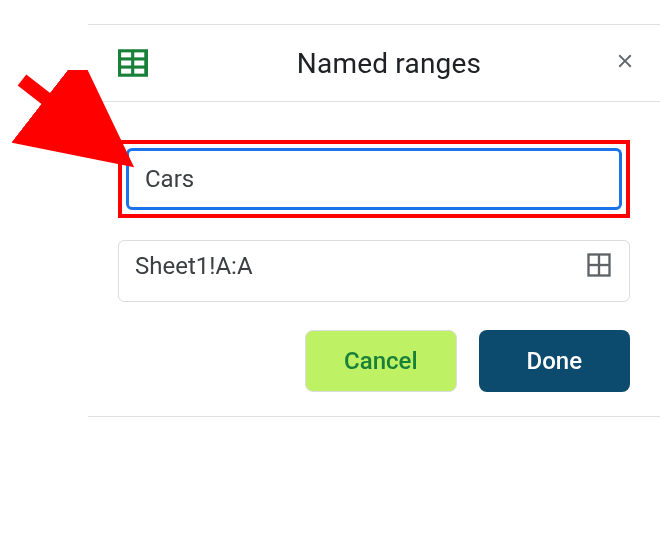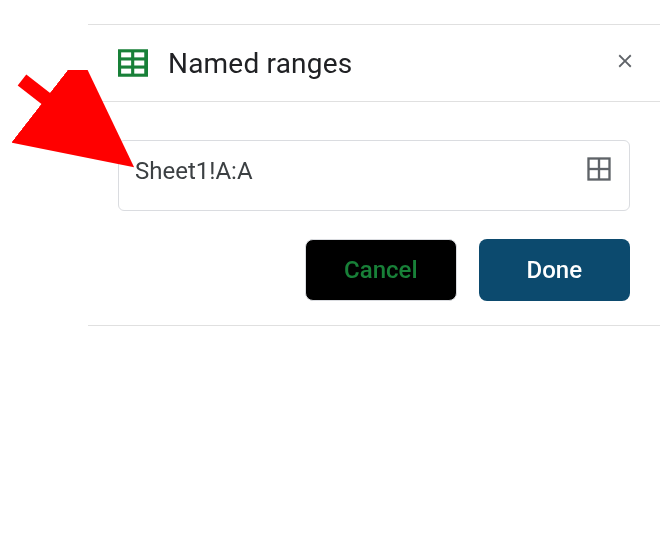--- a/index.html
+++ b/index.html
@@ -15,20 +15,21 @@
       left: 88px;
       top: 24px;
       right: 4px;
       border-top: 1px solid #e0e0e0;
     }
     .header {
       display: flex;
       align-items: center;
       padding: 20px 20px 20px 30px;
       border-bottom: 1px solid #e0e0e0;
+      text-align: center;
     }
     .sheets-icon {
       width: 30px;
       height: 28px;
       margin-right: 20px;
     }
     .header-title {
       font-size: 28px;
       color: #202124;
       flex: 1;
@@ -62,21 +63,21 @@
       font-size: 24px;
       color: #3c4043;
       outline: none;
       font-family: inherit;
     }
     .range-row {
       display: flex;
       align-items: center;
       border: 1px solid #dadce0;
       border-radius: 6px;
-      height: 71px;
+      height: 62px;
       padding: 0 14px 10px 16px;
     }
     .range-input {
       flex: 1;
       border: none;
       outline: none;
       font-size: 24px;
       color: #3c4043;
       font-family: inherit;
       background: transparent;
@@ -97,21 +98,21 @@
     .btn {
       height: 62px;
       padding: 0 38px;
       font-size: 24px;
       border-radius: 8px;
       cursor: pointer;
       font-family: inherit;
       font-weight: 500;
     }
     .btn-cancel {
-      background: #000000;
+      background: #bef264;
       border: 1px solid #dadce0;
       color: #188038;
     }
     .btn-done {
       background: #0c4a6e;
       border: none;
       color: #fff;
       padding: 0 48px;
     }
     .arrow {
@@ -141,20 +142,23 @@
     <button class="close-btn">
       <span>
         <svg width="22" height="22" viewBox="0 0 24 24">
           <path d="M19 6.41L17.59 5 12 10.59 6.41 5 5 6.41 10.59 12 5 17.59 6.41 19 12 13.41 17.59 19 19 17.59 13.41 12z" fill="#5f6368"></path>
         </svg>
       </span>
     </button>
   </div>
 
   <div class="body">
+    <div class="name-field-wrap">
+      <input class="name-input" type="text" value="Cars" style="">
+    </div>
 
     <div class="range-row">
       <input class="range-input" type="text" value="Sheet1!A:A" style="">
       <button class="grid-select-btn">
         <span>
           <svg width="28" height="28" viewBox="0 0 24 24">
             <rect x="3" y="3" width="18" height="18" fill="none" stroke="#5f6368" stroke-width="2"></rect>
             <line x1="12" y1="3" x2="12" y2="21" stroke="#5f6368" stroke-width="2"></line>
             <line x1="3" y1="12" x2="21" y2="12" stroke="#5f6368" stroke-width="2"></line>
           </svg>

